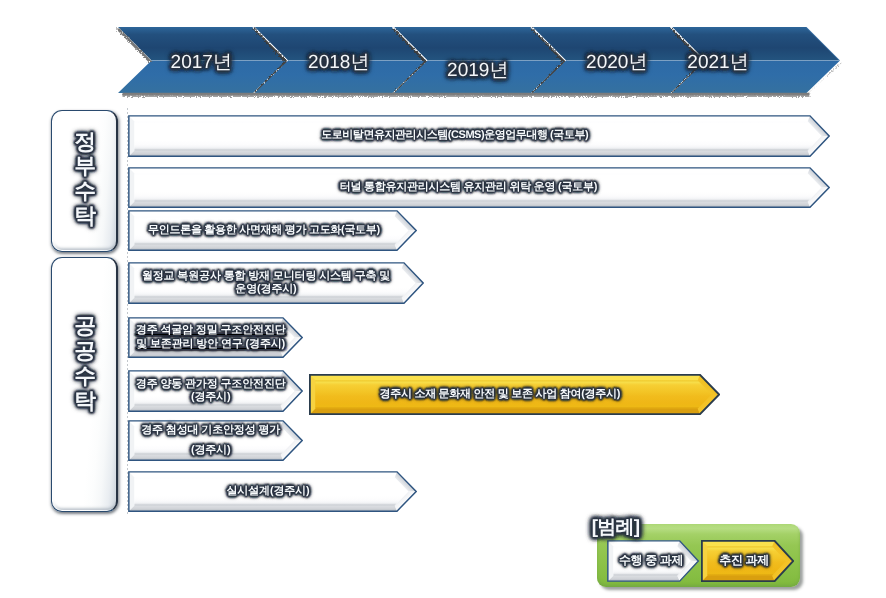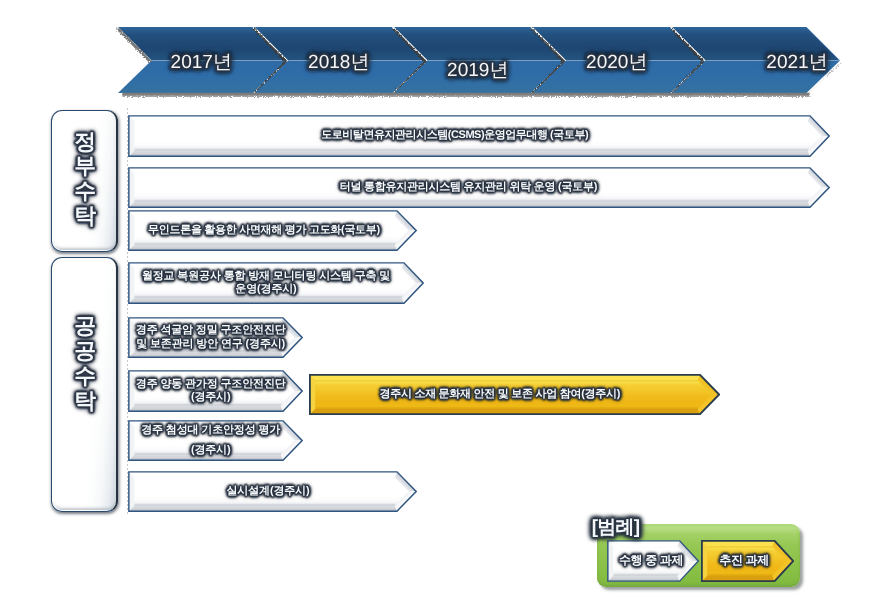--- a/index.html
+++ b/index.html
@@ -168,21 +168,21 @@
           <path d="M 115.5 28.5 L 148.5 62 L 152.5 62 L 119.5 28.5 Z" fill="#6a6a6a" opacity="0.9" filter="url(#fzz)"></path>
           <path d="M 122.5 92.8 L 809.5 92.8 L 809.5 95.6 L 122.5 95.6 Z" fill="#7c7c7c" opacity="1"></path>
           <path d="M 122.5 94.6 L 809.5 94.6 L 809.5 97 L 122.5 97 Z" fill="#858585" opacity="0.75" filter="url(#fzz)"></path>
           <path d="M 808.5 92.8 L 842 62.5 L 839.4 64.1 L 805.9 95.6 Z" fill="#7c7c7c" opacity="0.95" filter="url(#fzz)"></path>
         </g>
     </svg>
   <div class="abs halo yearlbl" style="left:167.25px;top:52.9px;width:68px;text-align:center;">2017년</div>
       <div class="abs halo yearlbl" style="left:304.75px;top:52.9px;width:68px;text-align:center;">2018년</div>
       <div class="abs halo yearlbl" style="left:443.75px;top:61px;width:68px;text-align:center;">2019년</div>
       <div class="abs halo yearlbl" style="left:582.75px;top:52.9px;width:68px;text-align:center;">2020년</div>
-      <div class="abs halo yearlbl" style="left:763px;top:52.9px;width:68px;text-align:center;">2021년</div>
+      <div class="abs halo yearlbl" style="left:684px;top:52.9px;width:68px;text-align:center;">2021년</div>
     </div>
 
   <div class="abs" id="group-layer" style="left:0;top:0;width:886px;height:598px;">
       <div class="abs groupbox" style="left:51px;top:110px;width:67px;height:142px;">
         <div class="grouplabel halo" style="transform:translate(1.6px,-15.8px);">정부수탁</div>
       </div>
       <div class="abs groupbox" style="left:51px;top:257px;width:67px;height:255px;">
         <div class="grouplabel halo" style="transform:translate(1.6px,-34.4px);">공공수탁</div>
       </div>
     </div>
@@ -378,21 +378,21 @@
           </defs>
           <path d="M 0.85 0.85 L 155 0.85 L 174.15 20.5 L 155 40.15 L 0.85 40.15 Z" fill="url(#ag5)"></path>
           <path d="M 0.85 0.85 L 155.00 0.85 L 152.64 6.45 L 6.45 6.45 Z" fill="#ffffff" opacity="0.98"></path>
           <path d="M 0.85 40.15 L 155.00 40.15 L 152.64 34.55 L 6.45 34.55 Z" fill="#b0b5bc" opacity="0.42"></path>
           <path d="M 0.85 0.85 L 6.45 6.45 L 6.45 34.55 L 0.85 40.15 Z" fill="#f0f2f4" opacity="0.95"></path>
           <path d="M 155.00 0.85 L 174.15 20.50 L 166.33 20.50 L 152.64 6.45 Z" fill="url(#ag5u)"></path>
           <path d="M 155.00 40.15 L 174.15 20.50 L 166.33 20.50 L 152.64 34.55 Z" fill="url(#ag5d)"></path>
           <path d="M 6.45 6.45 L 152.64 6.45 L 166.33 20.50 L 152.64 34.55 L 6.45 34.55 Z" fill="url(#ag5)"></path>
           <path d="M 0.85 0.85 L 155 0.85 L 174.15 20.5 L 155 40.15 L 0.85 40.15 Z" fill="none" stroke="#2f5580" stroke-width="1.45" stroke-linejoin="miter"></path>
         </svg>
-        <div class="arrowtext" style="transform:translate(-4.8px,0px);letter-spacing:-0.15px;">
+        <div class="arrowtext" style="transform:translate(-4.8px,0px);letter-spacing:-0.15px;text-decoration:underline;">
           <div class="tline">경주 석굴암 정밀 구조안전진단</div>
           <div class="tline">및 보존관리 방안 연구 (경주시)</div>
         </div>
       </div>
       <div class="abs arrowwrap" style="left:128px;top:370px;width:175px;height:42px;">
         <svg width="175" height="42" viewBox="0 0 175 42" class="arrowsvg">
           <defs>
             <linearGradient id="ag6" x1="0" y1="0" x2="0" y2="1">
               <stop offset="0" stop-color="#fdfdfe"></stop>
               <stop offset="0.08" stop-color="#ffffff"></stop>

